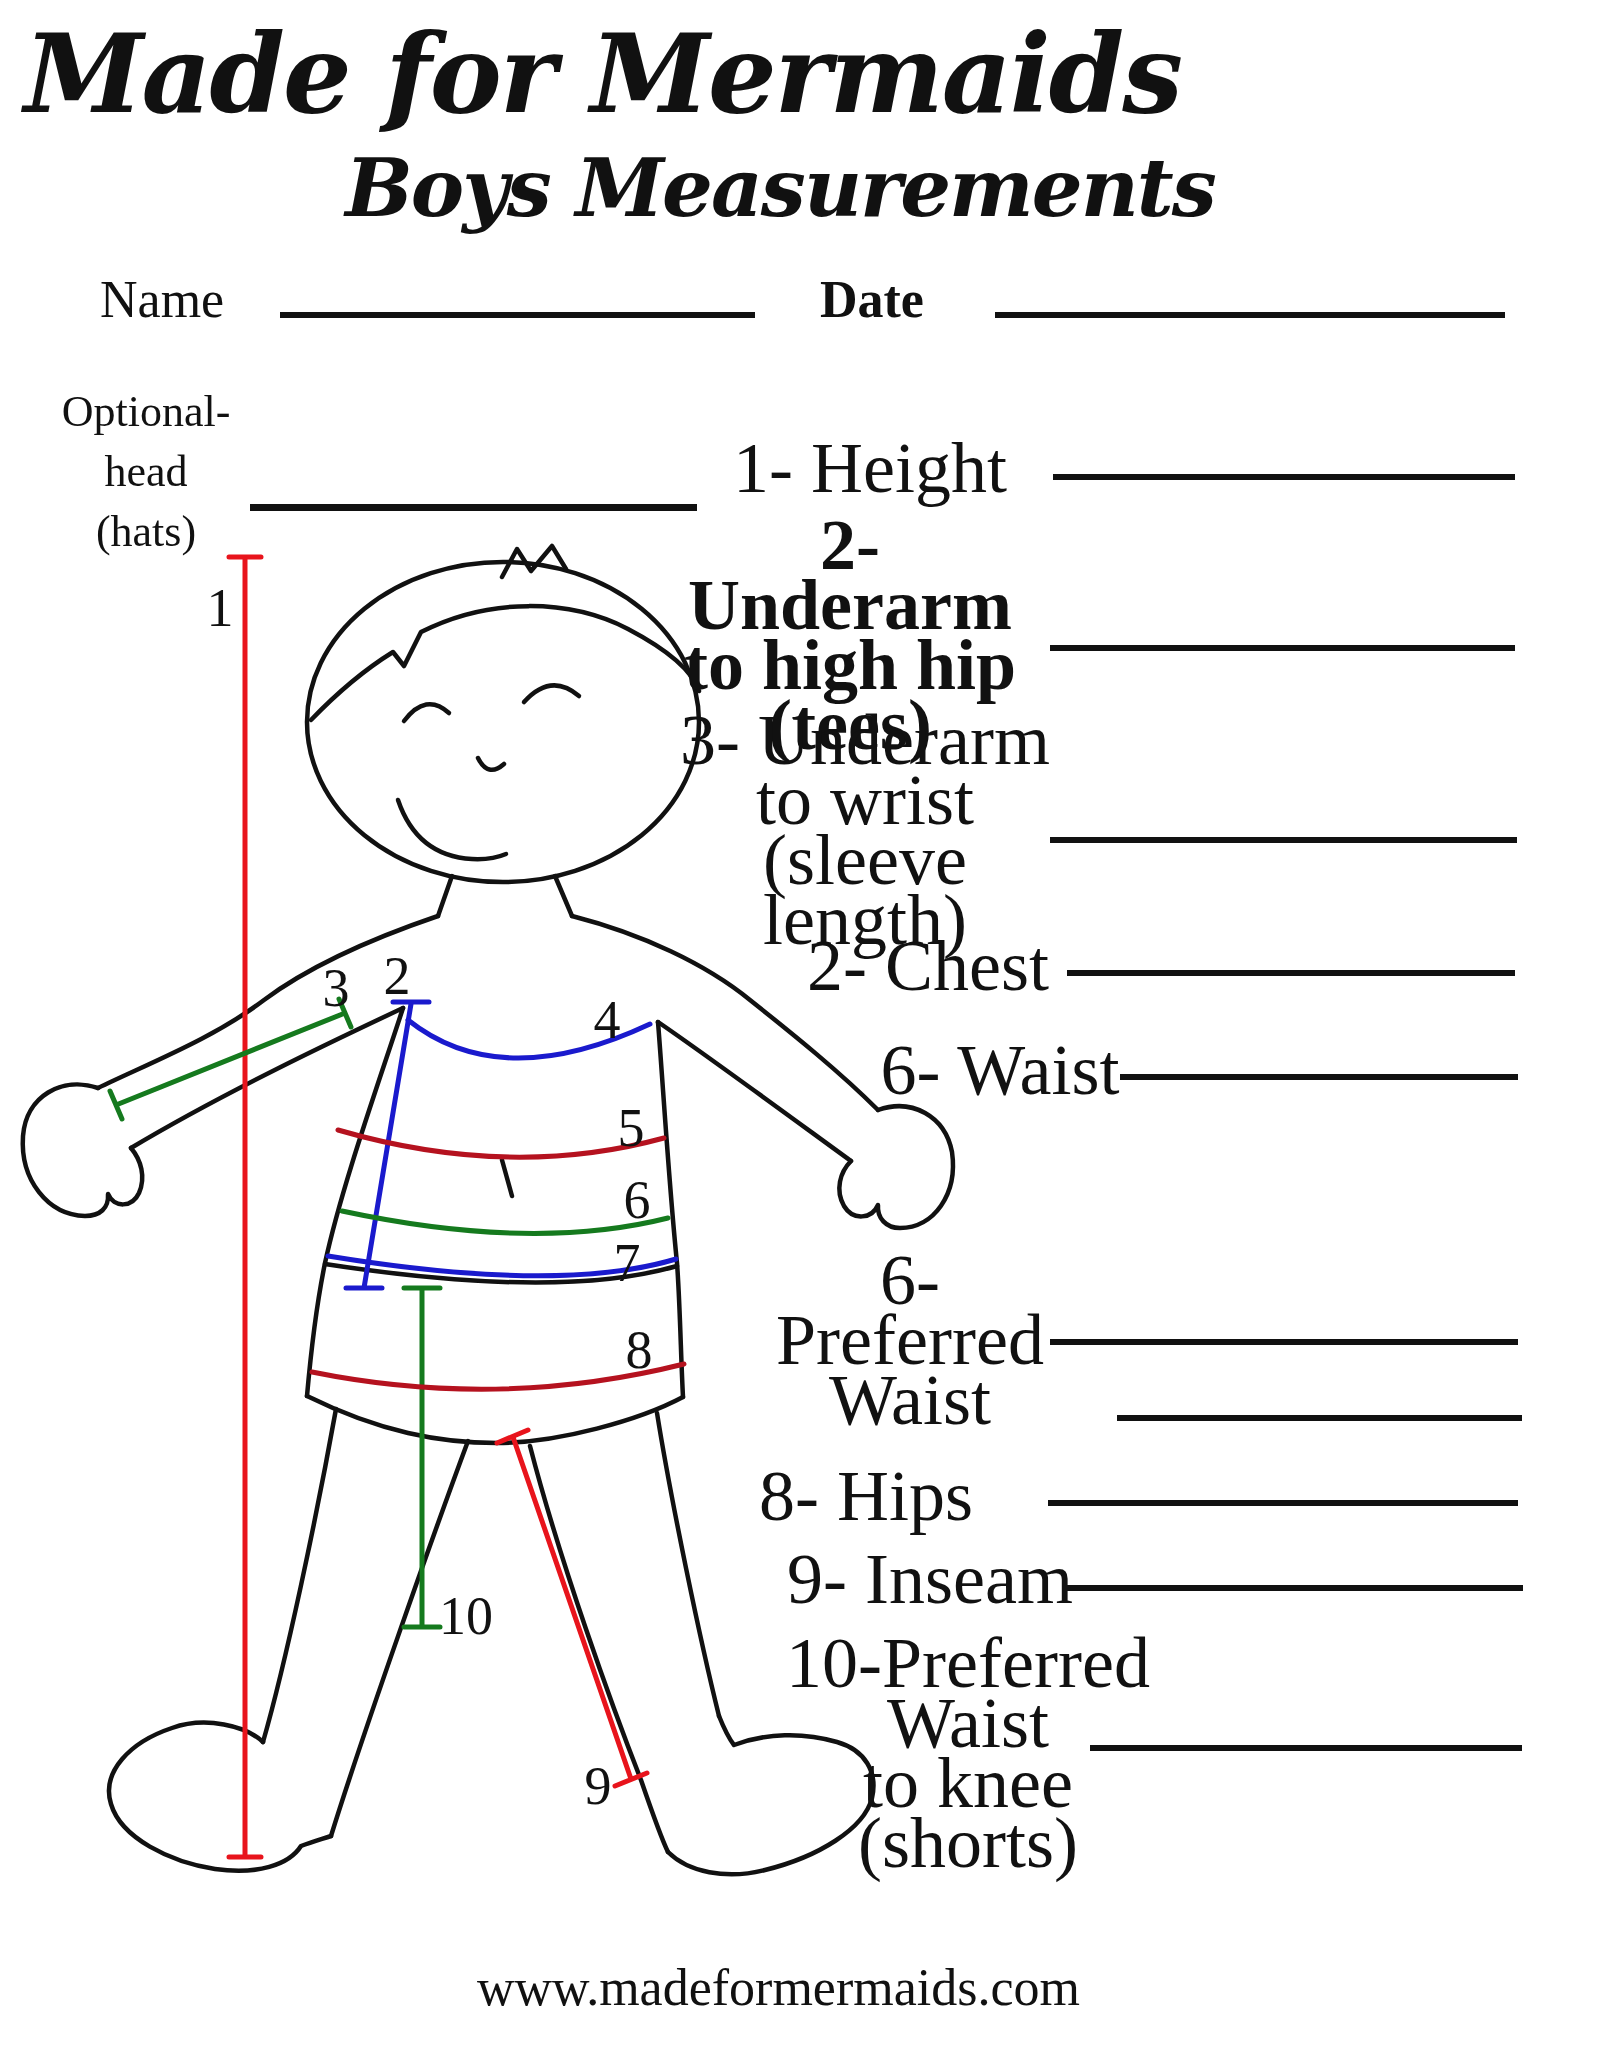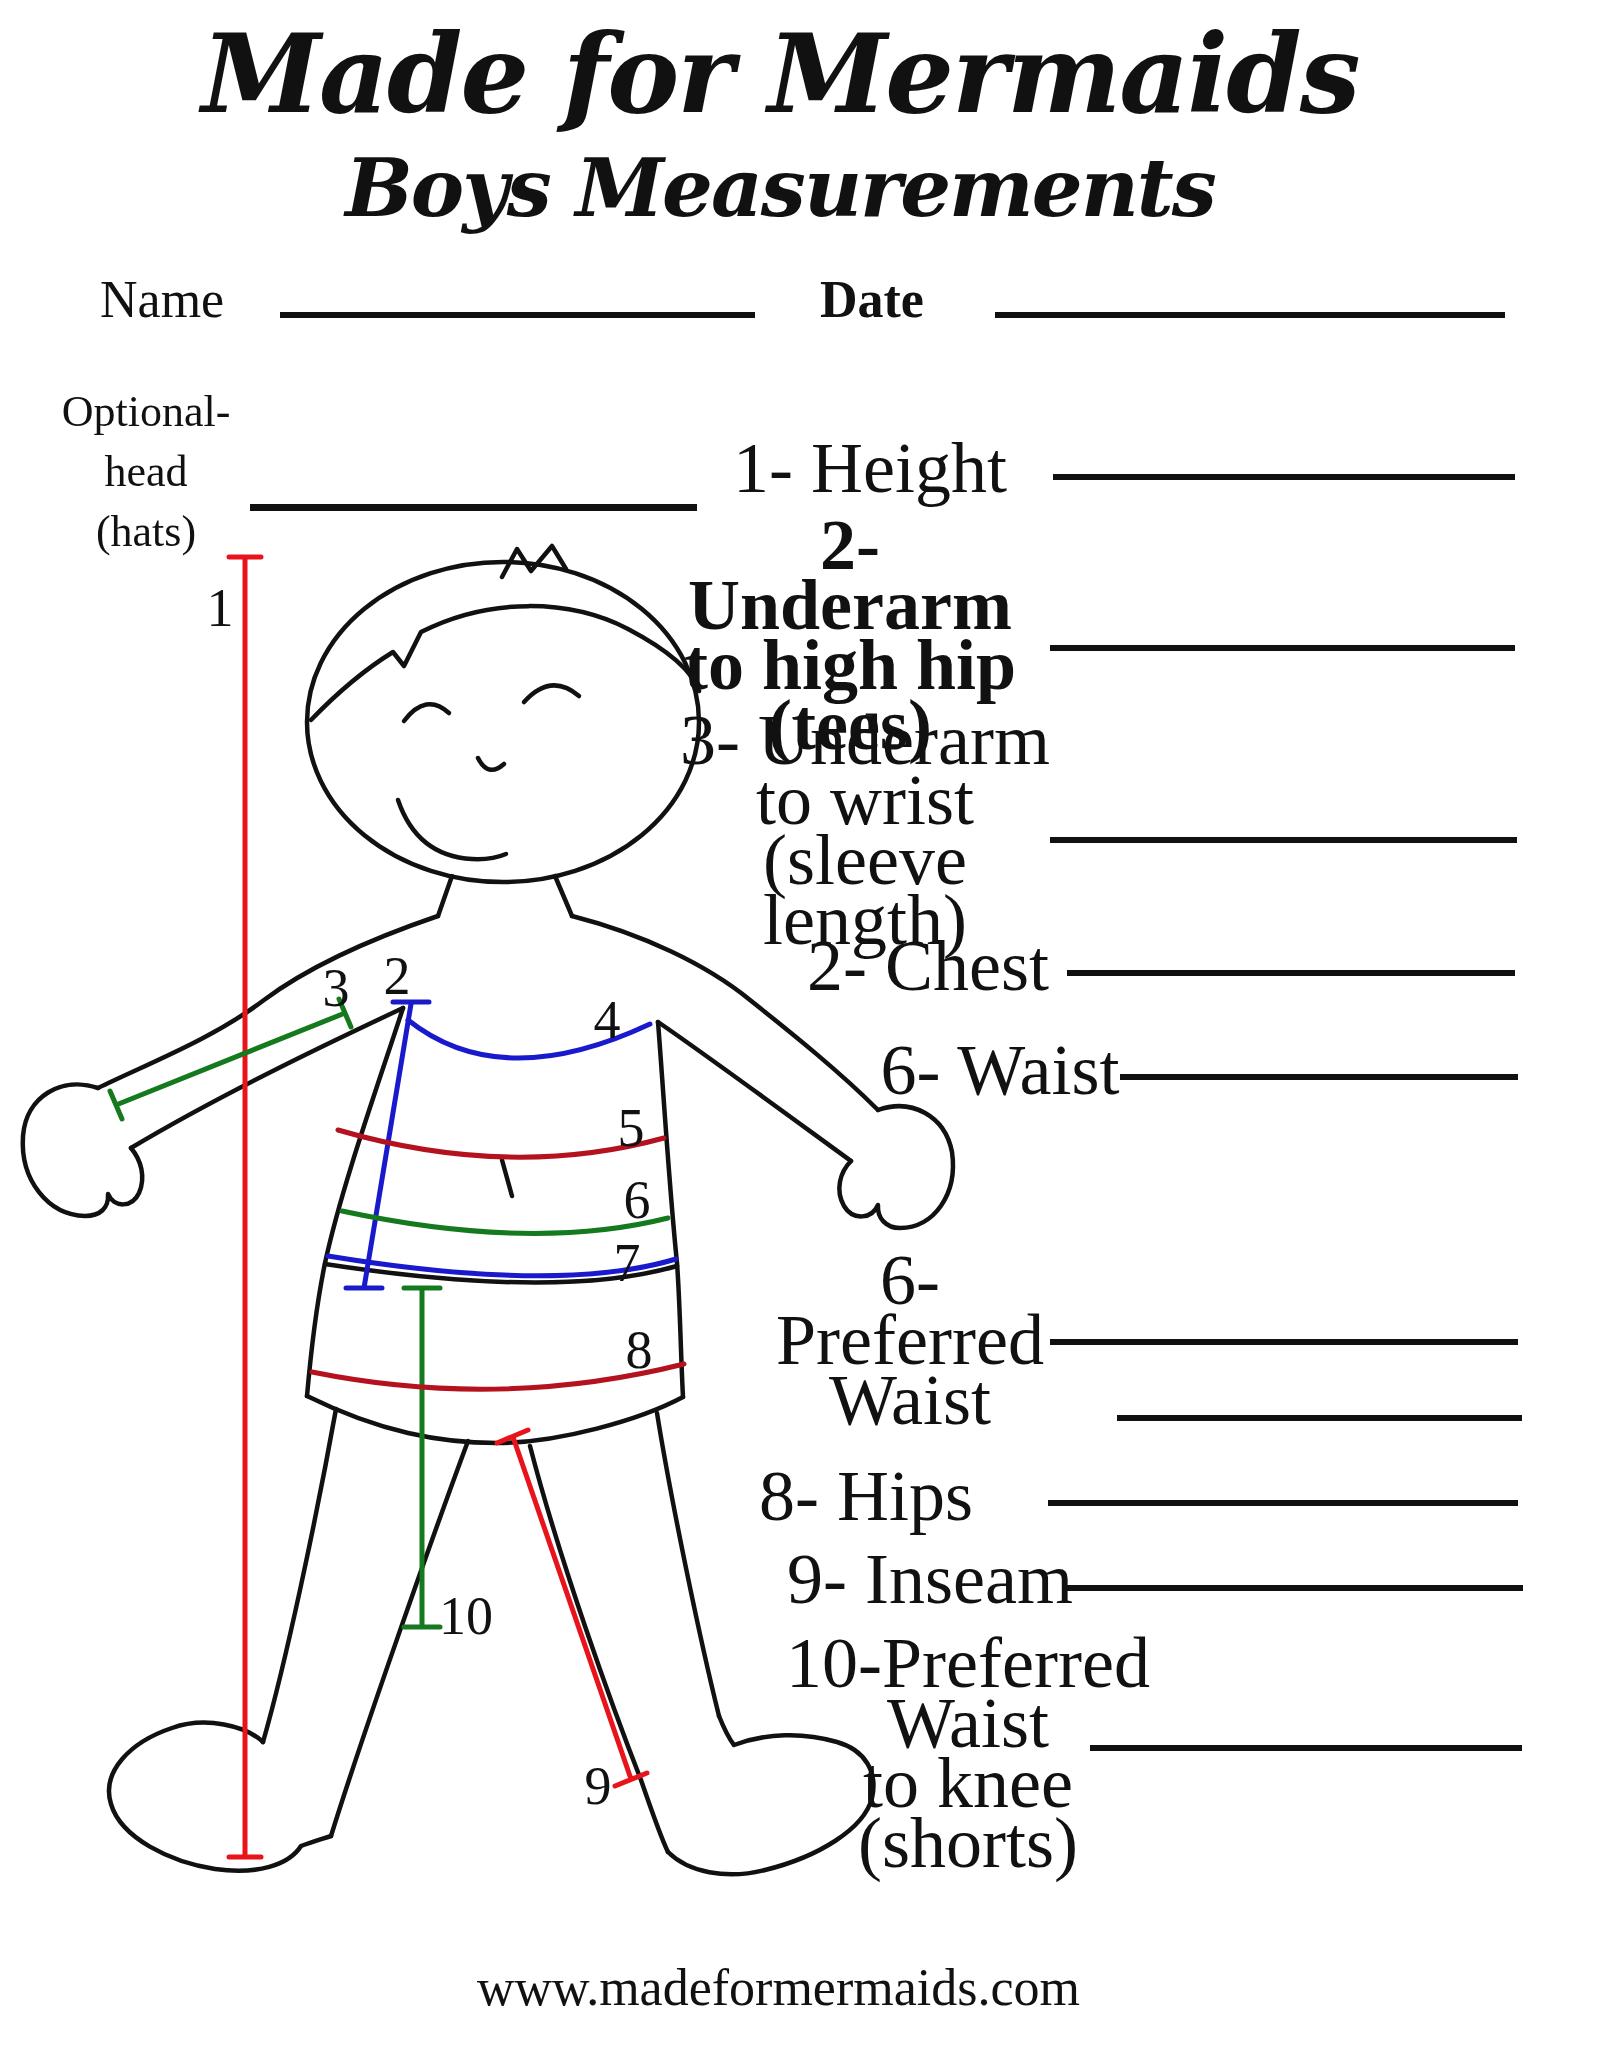--- a/index.html
+++ b/index.html
@@ -7,25 +7,26 @@
     position:relative;
     width:1600px;height:2071px;
     background:#ffffff;
     font-family:"Liberation Serif", serif;
     color:#111;
     overflow:hidden;
   }
   
   .title1{
     position:absolute;top:14px;left:0;width:1560px;
-    text-align:center;
+    text-align:left;
     font-family:"DejaVu Serif", serif;
     font-style:italic;font-weight:700;
     font-size:108px;line-height:120px;
     letter-spacing:-2px;
+    padding-left:24px;
   }
   .title2{
     position:absolute;top:140px;left:0;width:1560px;
     text-align:center;
     font-family:"DejaVu Serif", serif;
     font-style:italic;font-weight:700;
     font-size:80px;line-height:96px;
     letter-spacing:-2px;
   }
   

